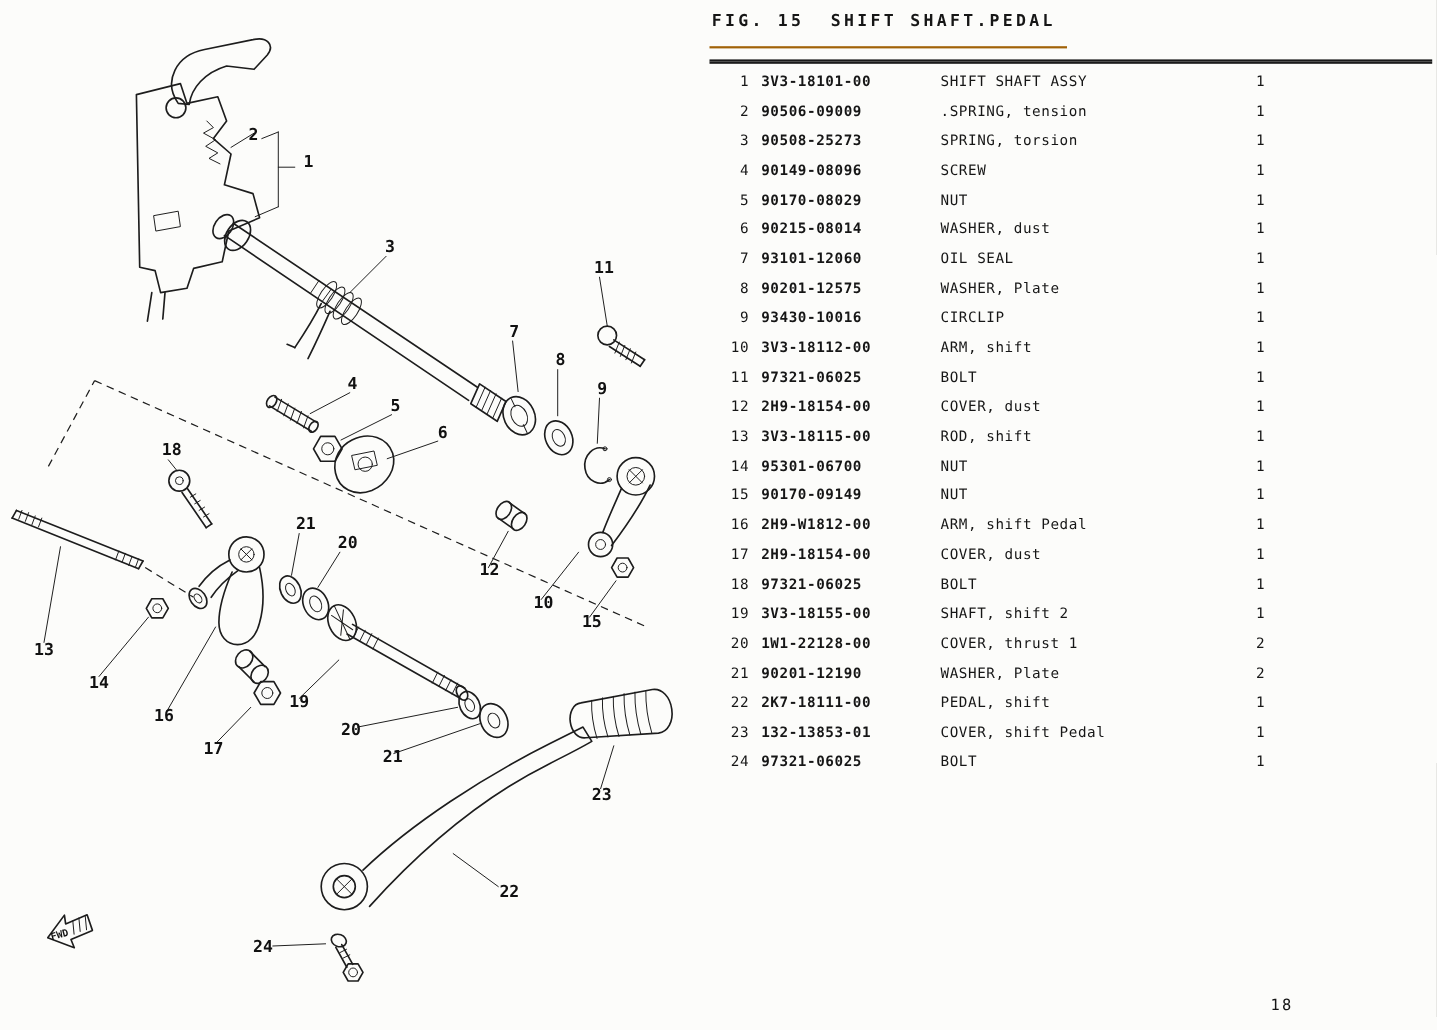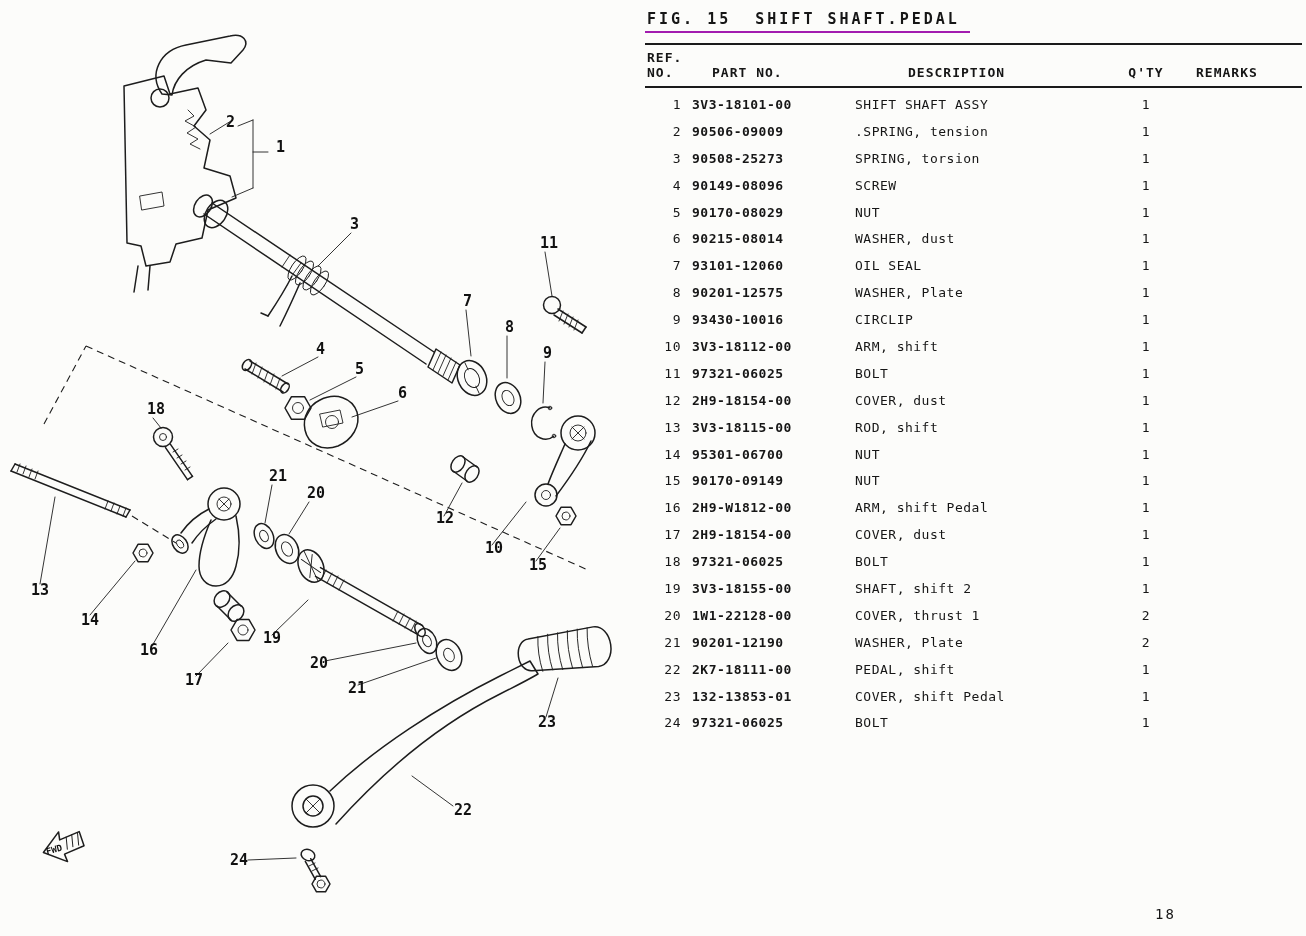--- a/index.html
+++ b/index.html
@@ -11,21 +11,21 @@
   .diagram-pane{position:absolute;left:0;top:0;width:645px;height:936px;}
   .ln{stroke:#1d1d1d;stroke-width:1.5;fill:none;stroke-linecap:round;stroke-linejoin:round;}
   .th{stroke:#1d1d1d;stroke-width:0.9;fill:none;stroke-linecap:round;}
   .dash{stroke:#1d1d1d;stroke-width:1.1;fill:none;stroke-dasharray:7 5;}
   .callout{font-family:"DejaVu Sans Mono",monospace;font-size:15px;font-weight:bold;fill:#111;}
   .fwdtext{font-family:"DejaVu Sans Mono",monospace;font-size:9px;font-weight:bold;fill:#111;}
   
   .table-pane{position:absolute;left:645px;top:8px;width:657px;}
   .fig-title{
     font-size:15px;font-weight:bold;letter-spacing:3px;display:inline-block;
-    border-bottom:2px solid #a21caf;padding:2px 10px 3px 2px;white-space:pre;
+    border-bottom:2px solid #a16207;padding:2px 10px 14px 2px;white-space:pre;
   }
   .hrule{height:2px;background:#1a1a1a;}
   .rule-top{margin-top:10px;}
   .thead{
     display:grid;grid-template-columns:36px 158px 278px 58px auto;
     align-items:end;padding:5px 0 6px;font-size:13px;font-weight:bold;letter-spacing:1px;
   }
   .h-ref{padding-left:2px;line-height:15px;}
   .h-part{padding-left:31px;}
   .h-desc{padding-left:69px;}
@@ -356,30 +356,20 @@
         <text class="callout" x="454" y="815">22</text>
         <text class="callout" x="230" y="865">24</text>
       </g>
     </svg>
   </div>
 
   <div class="table-pane">
     <div class="fig-title">FIG. 15  SHIFT SHAFT.PEDAL</div>
     <div class="hrule rule-top"></div>
 
-    <div class="thead">
-      <div class="h-ref">
-        <div>REF.</div>
-        <div>NO.</div>
-      </div>
-      <div class="h-part">PART NO.</div>
-      <div class="h-desc">DESCRIPTION</div>
-      <div class="h-qty">Q'TY</div>
-      <div class="h-rem">REMARKS</div>
-    </div>
 
     <div class="hrule"></div>
 
     <div class="tbody">
   <div class="trow">
     <div class="c-ref">1</div>
     <div class="c-part">3V3-18101-00</div>
     <div class="c-desc">SHIFT SHAFT ASSY</div>
     <div class="c-qty">1</div>
     <div class="c-rem"></div>

